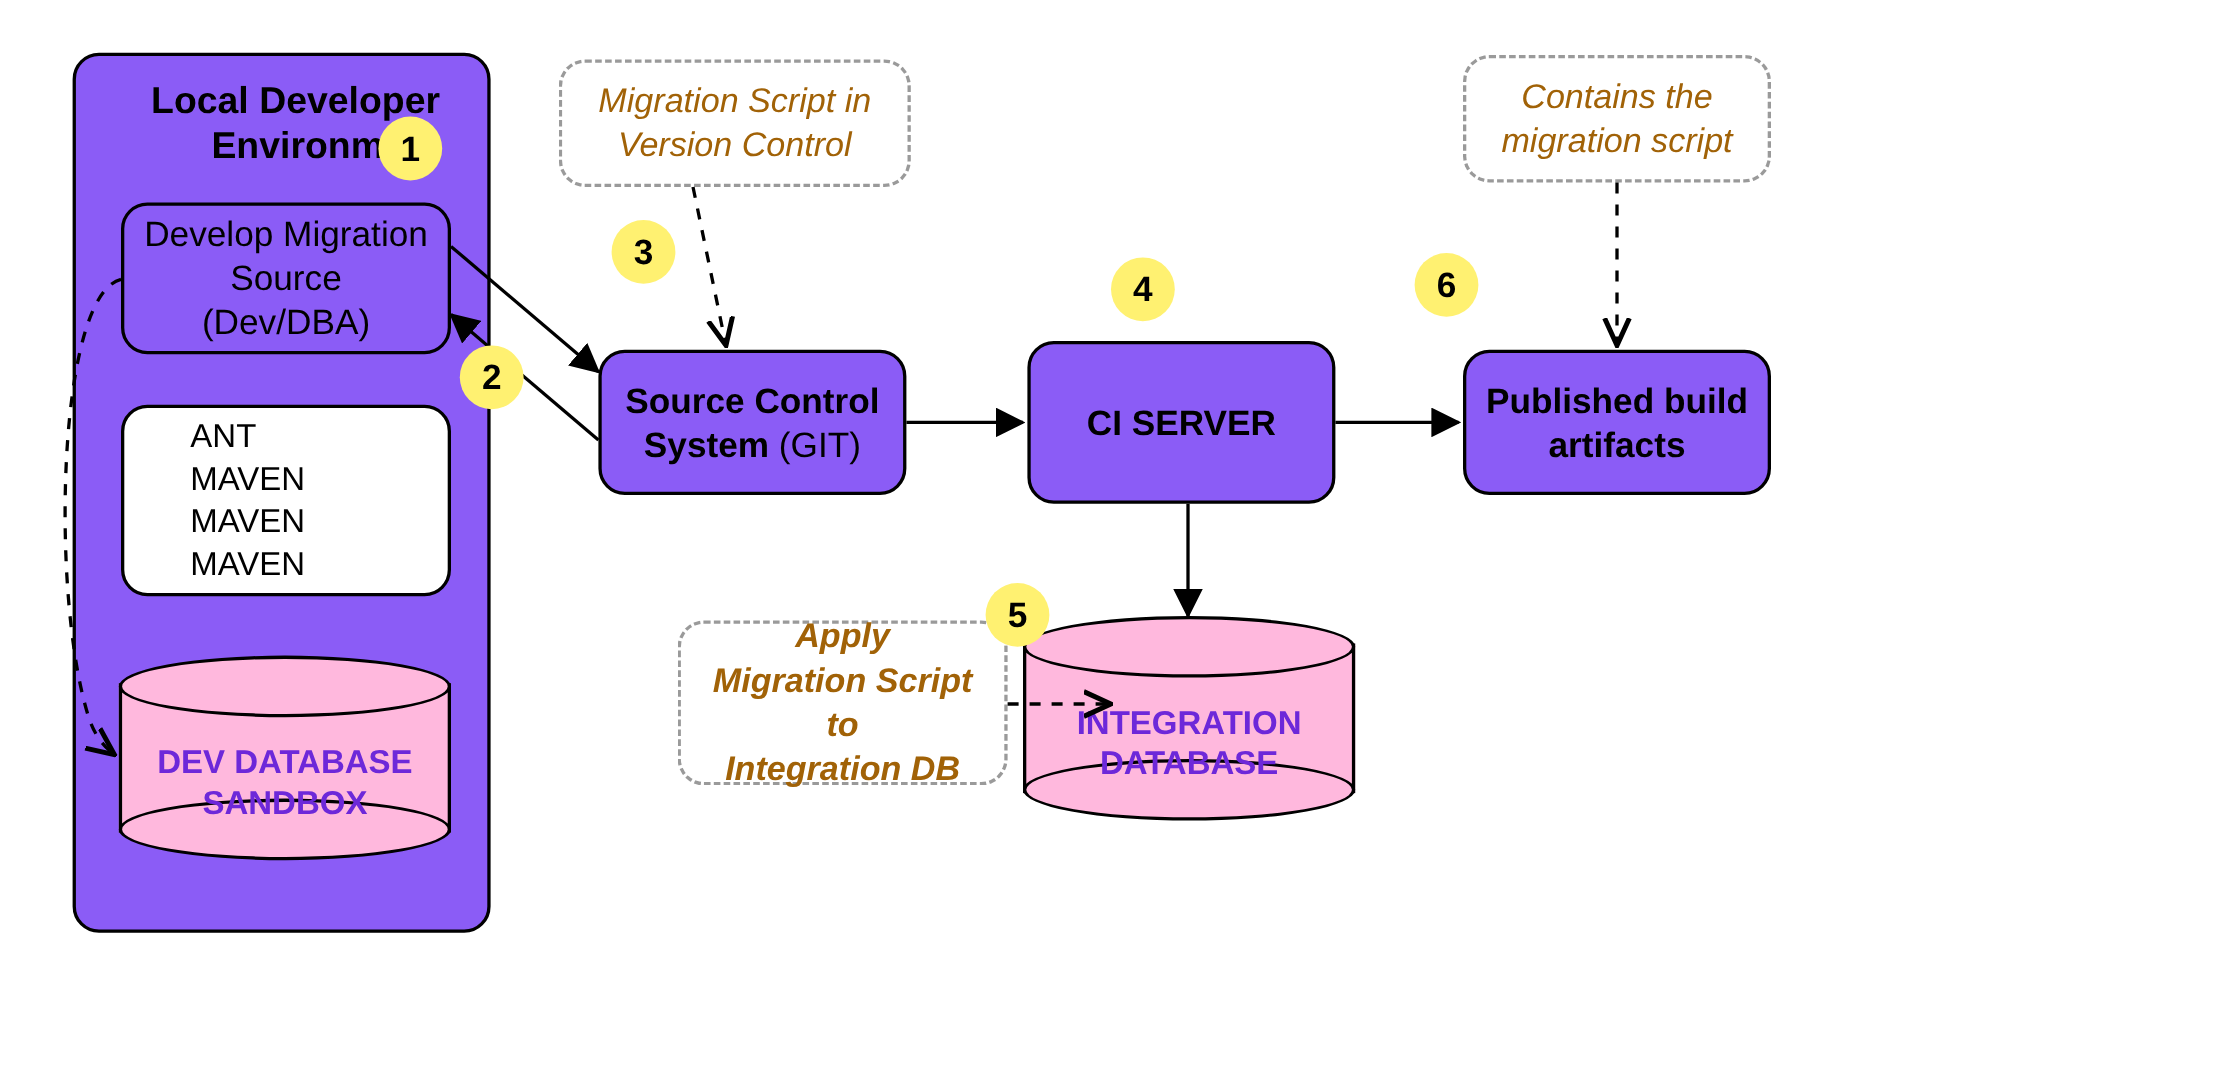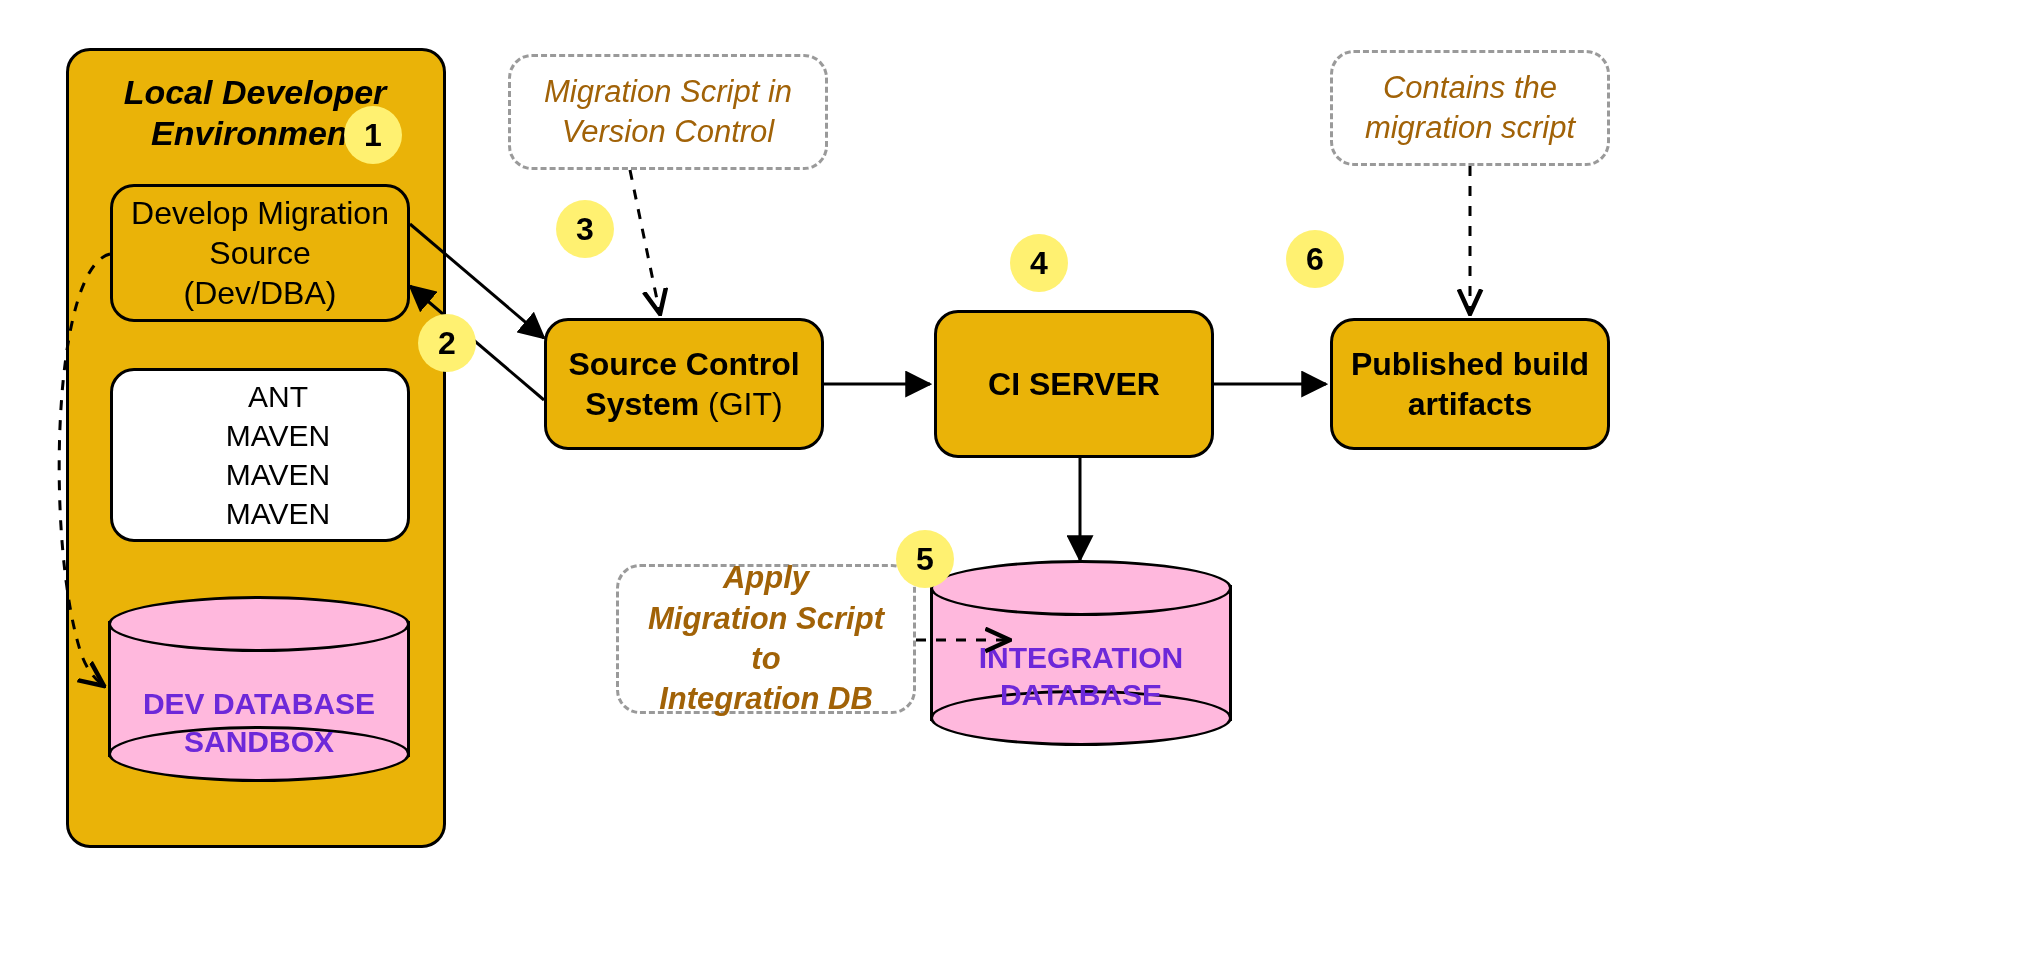--- a/index.html
+++ b/index.html
@@ -13,21 +13,21 @@
   }
   .stage {
     position: relative;
     width: 2022px;
     height: 974px;
   }
   .box {
     position: absolute;
     border: 3px solid #000;
     border-radius: 24px;
-    background: #eab308;
+    background: #8b5cf6;
     display: flex;
     align-items: center;
     justify-content: center;
     text-align: center;
     padding: 8px 16px;
     box-sizing: border-box;
   }
   .box .label {
     font-size: 32px;
     line-height: 1.25;
@@ -112,37 +112,36 @@
     text-align: center;
     line-height: 1.25;
   }
   .tools {
     position: absolute;
     border: 3px solid #000;
     border-radius: 24px;
     background: #fff;
     display: flex;
     flex-direction: column;
-    align-items: center;
+    align-items: flex-start;
     justify-content: center;
     padding: 10px 24px 10px 60px;
     box-sizing: border-box;
   }
   .tools .tool {
     font-size: 30px;
     line-height: 1.3;
     color: #000;
   }
   .env-title {
     position: absolute;
     font-size: 34px;
     font-weight: 700;
-    text-align: center;
+    text-align: right;
     line-height: 1.2;
-    font-style: italic;
   }
   svg.edges {
     position: absolute;
     left: 0; top: 0;
     width: 2022px;
     height: 974px;
     z-index: 10;
     pointer-events: none;
   }
 </style>
@@ -171,21 +170,21 @@
     <div class="tool">ANT</div>
     <div class="tool">MAVEN</div>
     <div class="tool">MAVEN</div>
     <div class="tool">MAVEN</div>
   </div>
 
   <div class="cyl" style="left:108px; top:596px; width:302px; height:186px;">
     <div class="top" style="height:50px;"></div>
     <div class="body" style="top:25px; bottom:25px;"></div>
     <div class="bottom" style="height:50px;"></div>
-    <div class="label-wrap" style="top:68px; height:96px;align-items:flex-end;">
+    <div class="label-wrap" style="top:68px; height:96px;">
       <div class="label">
         <span>DEV DATABASE</span><br>
         <span>SANDBOX</span>
       </div>
     </div>
   </div>
 
   <div class="box" style="left:934px; top:310px; width:280px; height:148px;">
     <div class="label bold">CI SERVER</div>
   </div>

